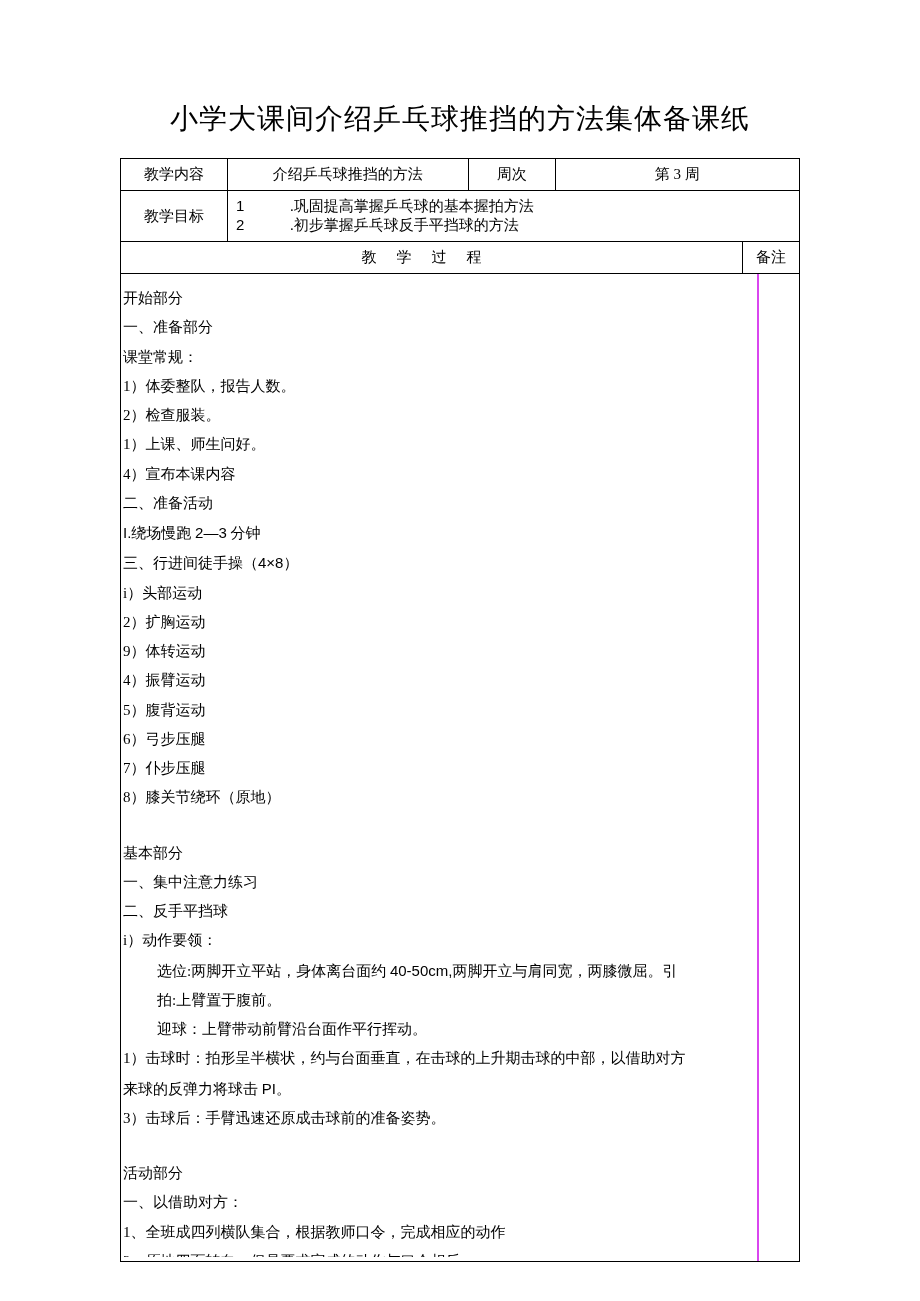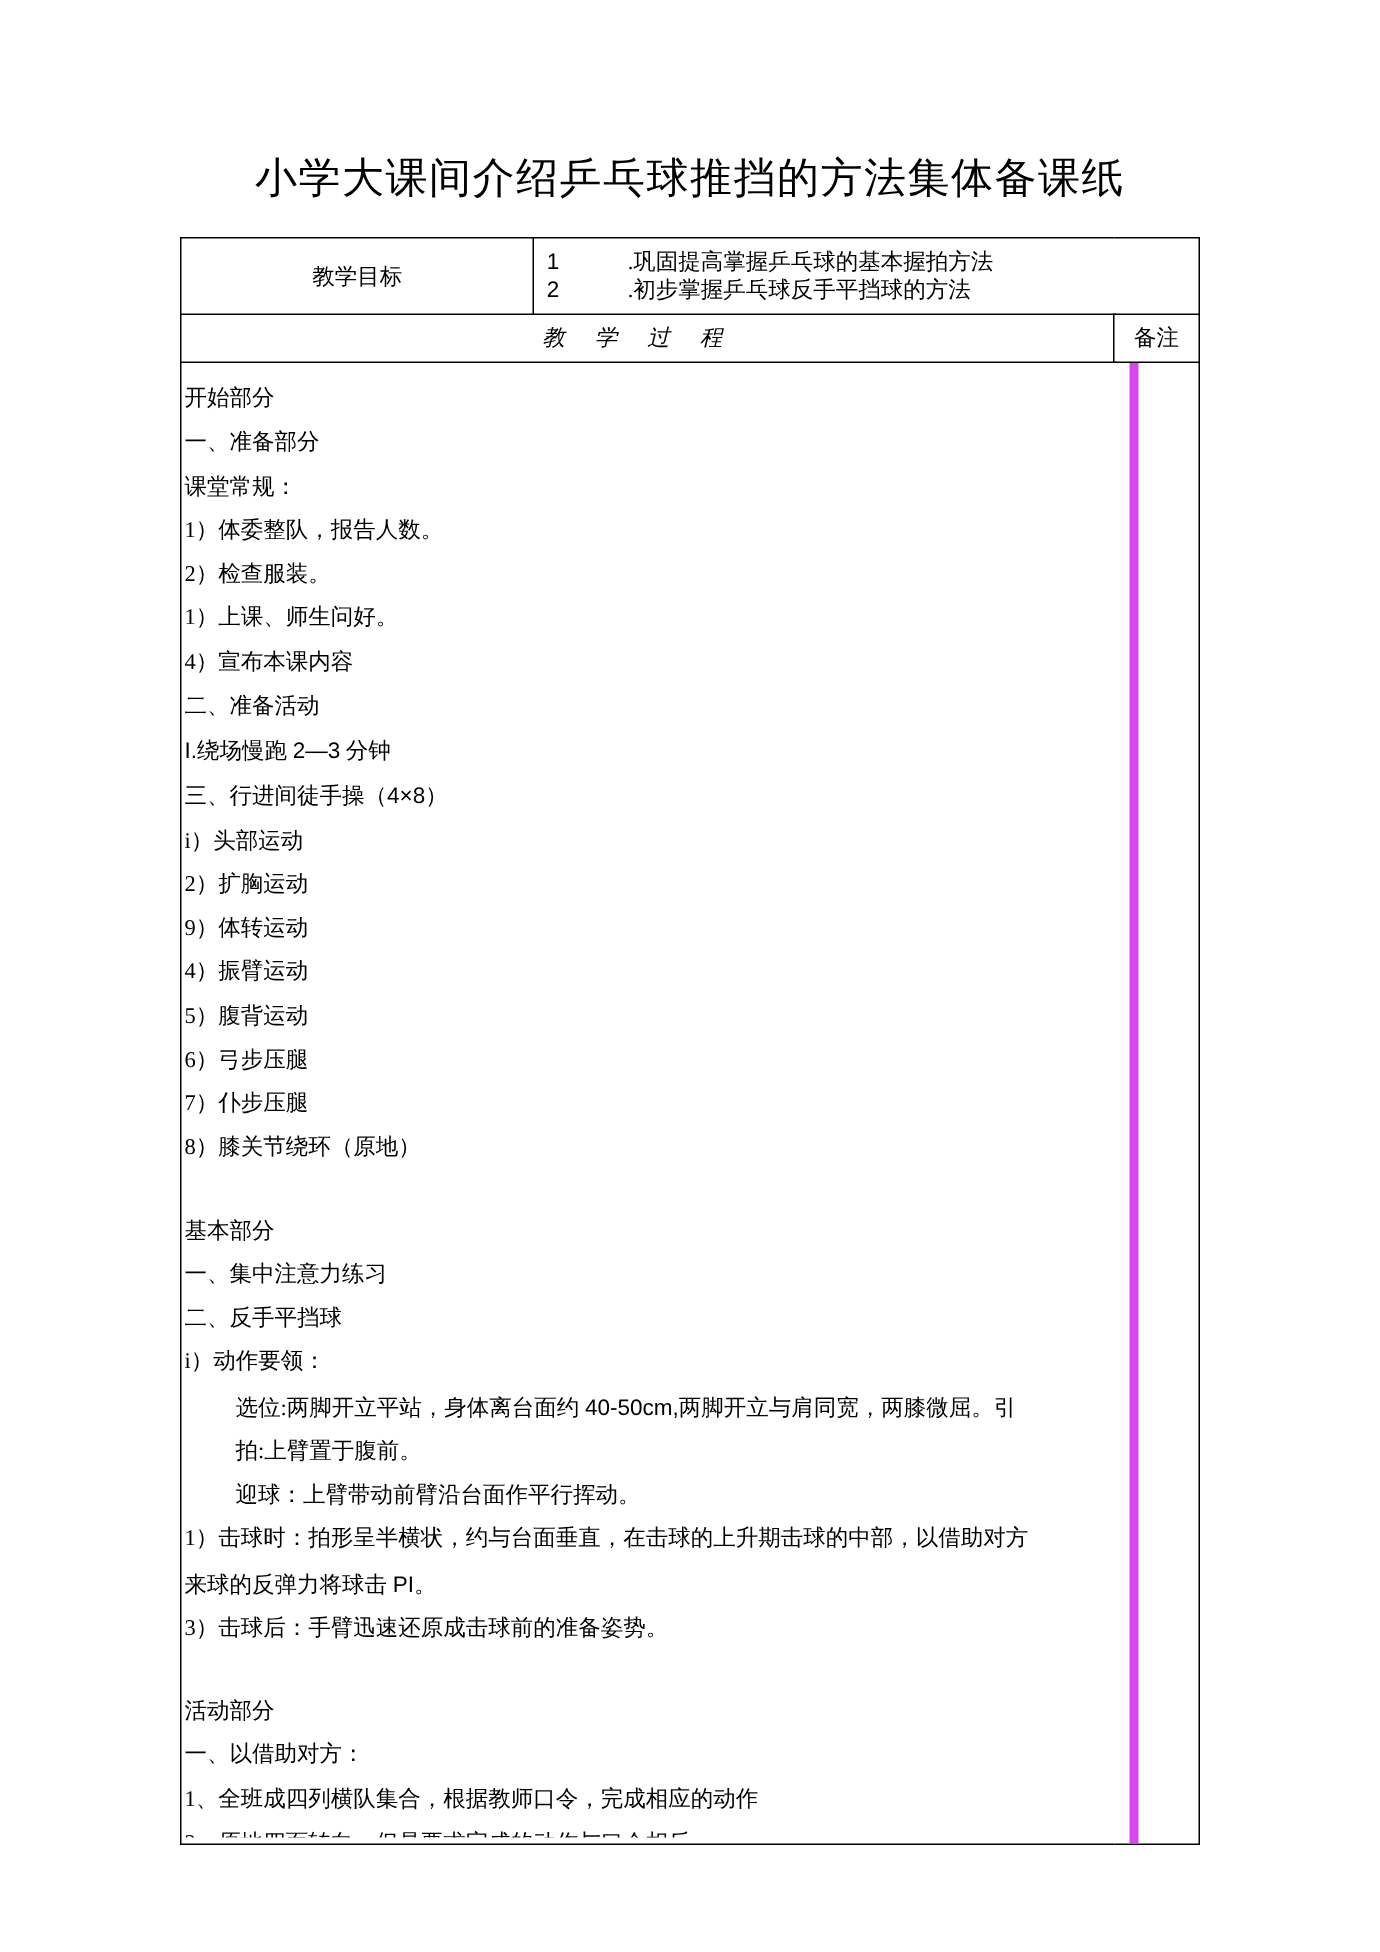--- a/index.html
+++ b/index.html
@@ -38,34 +38,33 @@
   display: inline-block;
   width: 18px;
   font-family: Arial, sans-serif;
 }
 .goals-cell .gap {
   display: inline-block;
   width: 36px;
 }
 .process-header {
   position: relative;
-  font-style: italic;
 }
 .process-header .h-text {
   display: inline-block;
   width: 88%;
   text-align: center;
   letter-spacing: 20px;
 }
 .process-row {
   display: flex;
 }
 .process-main {
   flex: 1;
-  border-right: 6px solid #d946ef;
+  border-right: 2px solid #d946ef;
   padding: 10px 8px 4px 2px;
   line-height: 1.95;
 }
 .process-note {
   width: 40px;
 }
 .section-gap { height: 26px; }
 .indent1 { padding-left: 34px; }
 .latin { font-family: Arial, sans-serif; }
 .cutoff {
@@ -76,20 +75,26 @@
 }
 </style>
 </head>
 <body>
 
 <div class="page">
   <div class="title">小学大课间介绍乒乓球推挡的方法集体备课纸</div>
 
   <table class="outer">
     <tbody>
+        <tr>
+      <td class="center" style="width:90px">教学内容</td>
+      <td class="center" colspan="2">介绍乒乓球推挡的方法</td>
+      <td class="center" style="width:70px">周次</td>
+      <td class="center" style="width:170px" colspan="2">第 3 周</td>
+    </tr>
     <tr>
       <td class="center">教学目标</td>
       <td colspan="5" class="goals-cell">
         <div><span class="num">1</span><span class="gap"></span><span>.巩固提高掌握乒乓球的基本握拍方法</span></div>
         <div><span class="num">2</span><span class="gap"></span><span>.初步掌握乒乓球反手平挡球的方法</span></div>
       </td>
     </tr>
     <tr>
       <td colspan="5" class="center process-header">
         <span class="h-text">教学过程</span>

